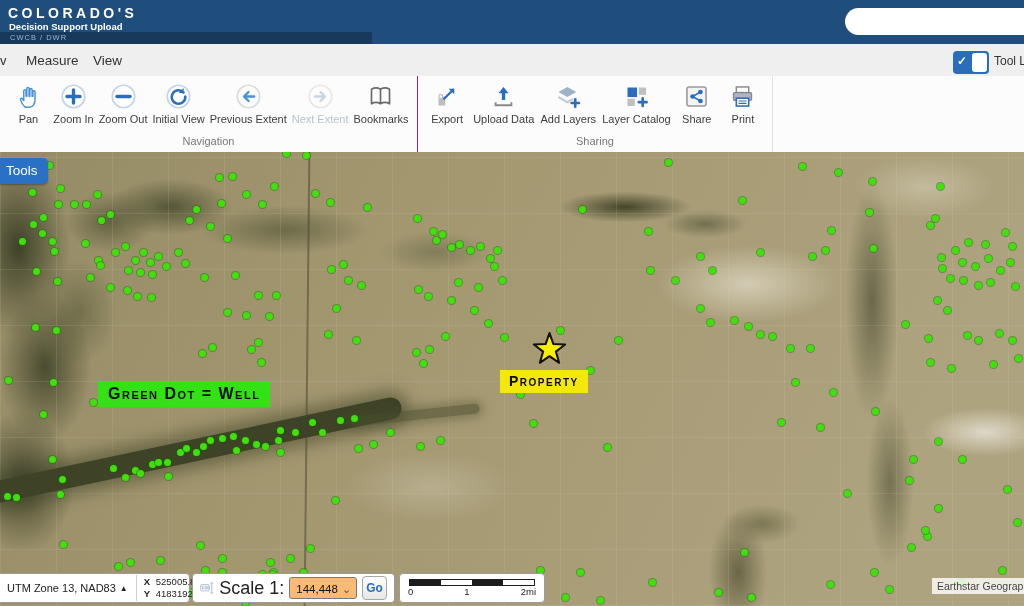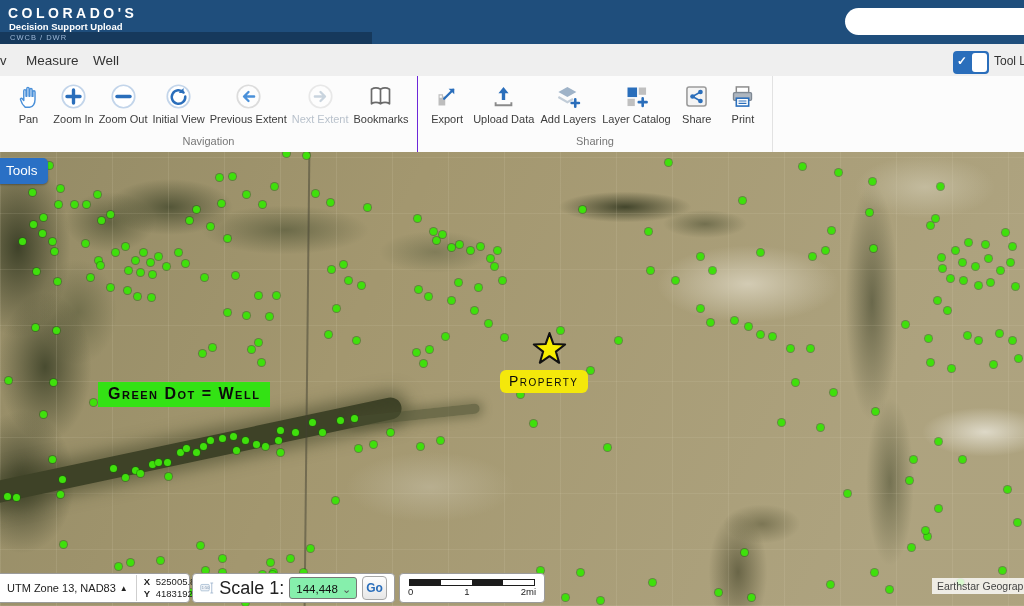--- a/index.html
+++ b/index.html
@@ -69,37 +69,37 @@
   .creek2{position:absolute;left:350px;top:258px;width:130px;height:10px;background:rgba(74,78,48,.6);
           border-radius:8px;transform:rotate(-6deg);box-shadow:0 0 10px 4px rgba(74,78,48,.4);}
   .road{position:absolute;left:306px;top:0;width:2px;height:454px;background:rgba(66,64,50,.5);transform:rotate(.6deg);}
   .well{position:absolute;width:7px;height:7px;border-radius:50%;background:var(--well,#3fe00c);
         box-shadow:0 0 0 1px rgba(20,110,0,.45);transform:translate(-3px,-3px);}
   .tools-tab{position:absolute;left:-6px;top:6px;height:26px;padding:0 10px 0 12px;background:#2a70c5;color:#fff;
              font-size:13.5px;line-height:26px;border-radius:5px;box-shadow:0 1px 2px rgba(0,0,0,.3);}
   .legend-label{position:absolute;left:98px;top:230px;background:var(--legend-bg,#33e214);color:#0b0b0b;
       font-weight:bold;font-size:16px;font-variant:small-caps;letter-spacing:1.5px;padding:3px 10px 4px 10px;}
   .property-label{position:absolute;left:500px;top:218px;background:var(--property-bg,#f4e80b);color:#0b0b0b;
-      font-weight:normal;font-size:14px;font-variant:small-caps;letter-spacing:1.5px;padding:3px 9px 4px 9px;border-radius:6px;}
+      font-weight:bold;font-size:14px;font-variant:small-caps;letter-spacing:1.5px;padding:3px 9px 4px 9px;}
   .star{position:absolute;left:531px;top:180px;}
   .attribution{position:absolute;left:932px;top:426px;background:rgba(255,255,255,.8);color:#444;
                font-size:10.5px;padding:2px 5px;white-space:nowrap;}
   
   .bbox{position:absolute;top:421px;height:30px;background:#fff;border:1px solid #9b9b9b;border-radius:4px;
         box-sizing:border-box;display:flex;align-items:center;}
   .b-utm{left:-8px;width:198px;}
   .utm-text{font-size:11px;color:#222;padding-left:14px;white-space:nowrap;}
   .utm-tri{font-size:8px;color:#222;margin-left:4px;}
   .xy{border-left:1px solid #cfcfcf;margin-left:8px;padding-left:7px;height:26px;display:flex;
       flex-direction:column;justify-content:center;}
   .xy-row{font-size:9.5px;color:#222;line-height:12px;white-space:nowrap;}
   .xy-row b{display:inline-block;width:12px;}
   .b-scale{left:192px;width:203px;gap:5px;padding:0 7px;}
   .scale-label{font-size:18px;color:#222;white-space:nowrap;}
-  .scale-select{position:relative;width:92px;height:22px;border:1px solid #777;border-radius:3px;background:#86efac;
+  .scale-select{position:relative;width:92px;height:22px;border:1px solid #777;border-radius:3px;background:#fdba74;
       font-size:11.5px;color:#111;line-height:22px;padding-left:6px;box-sizing:border-box;cursor:pointer;}
   .scale-select .chev{position:absolute;right:5px;top:0px;color:#555;font-size:11px;}
   .go-btn{width:32px;height:22px;border:1px solid #a7a7a7;border-radius:4px;color:var(--accent,#2a6ebb);
       font-weight:bold;font-size:12px;background:linear-gradient(#fdfdfd,#e7e7e7);text-align:center;
       line-height:22px;cursor:pointer;}
   .b-sbar{left:399px;width:146px;flex-direction:column;justify-content:center;gap:1px;}
   .sbar{width:124px;height:5px;border:1px solid #1c1c1c;display:flex;box-sizing:content-box;}
   .sbar i{flex:1;} .sbar i:nth-child(odd){background:#1c1c1c;} .sbar i:nth-child(even){background:#fff;}
   .sbar-labels{width:128px;display:flex;justify-content:space-between;font-size:9.5px;color:#1c1c1c;line-height:10px;}
 </style>
@@ -118,21 +118,21 @@
     <svg class="mag" width="165" height="17" viewBox="0 0 165 17">
       <circle cx="158" cy="7" r="5.5" fill="none" stroke="#999" stroke-width="1.6"></circle>
       <line x1="162" y1="11.5" x2="166" y2="16" stroke="#999" stroke-width="1.6"></line>
     </svg>
   </div>
 </div>
 
 <div class="menubar">
   <span class="menu-partial">v</span>
   <span class="menu-item mi-0">Measure</span>
-  <span class="menu-item mi-1">Well</span>
+  <span class="menu-item mi-1">View</span>
   <div class="toggle">
     <span class="check">✓</span>
     <span class="knob"></span>
   </div>
   <span class="toggle-label">Tool L</span>
 </div>
 
 <div class="toolbar">
   <div class="tgroup tg-nav">
     <div class="titems">

